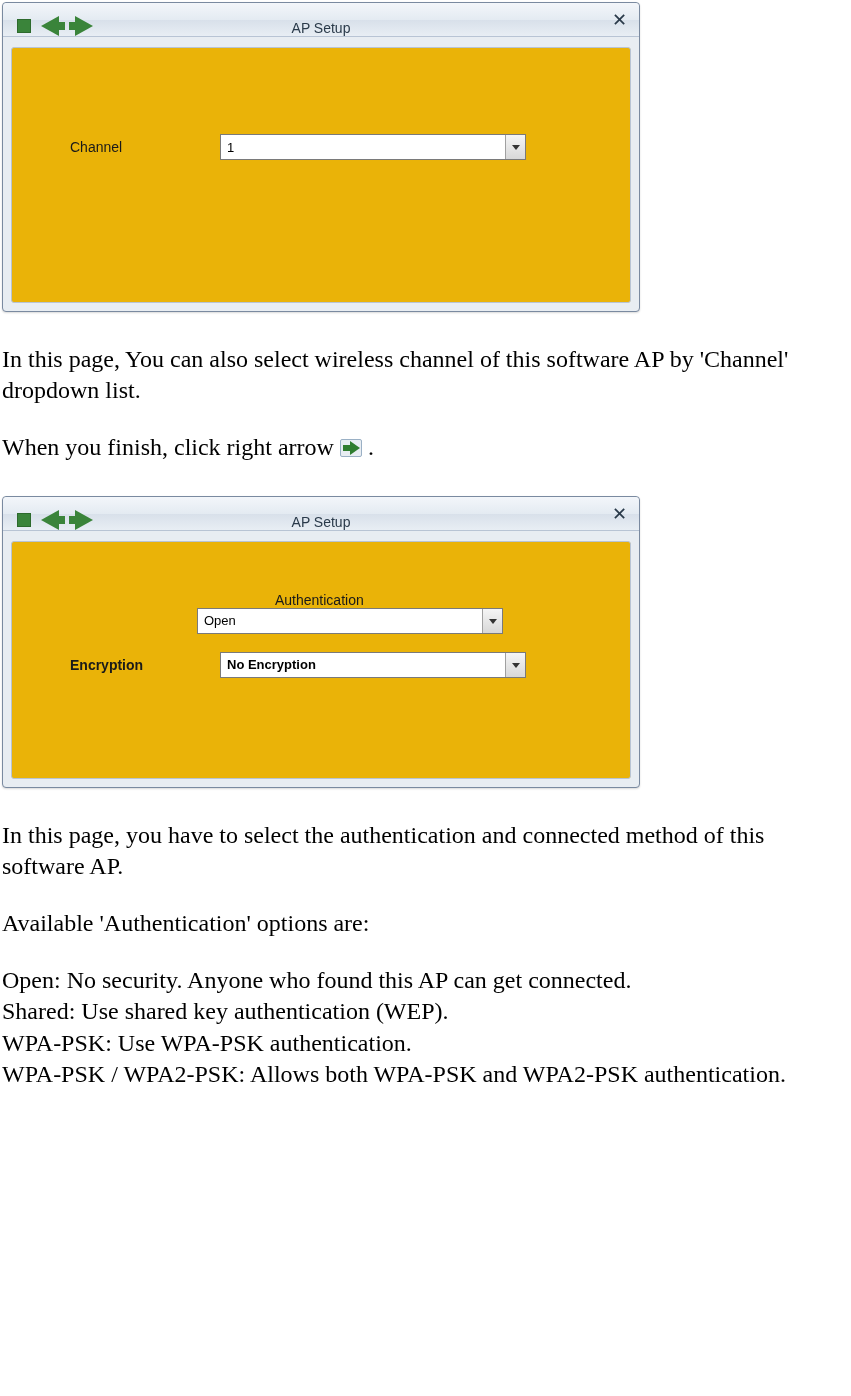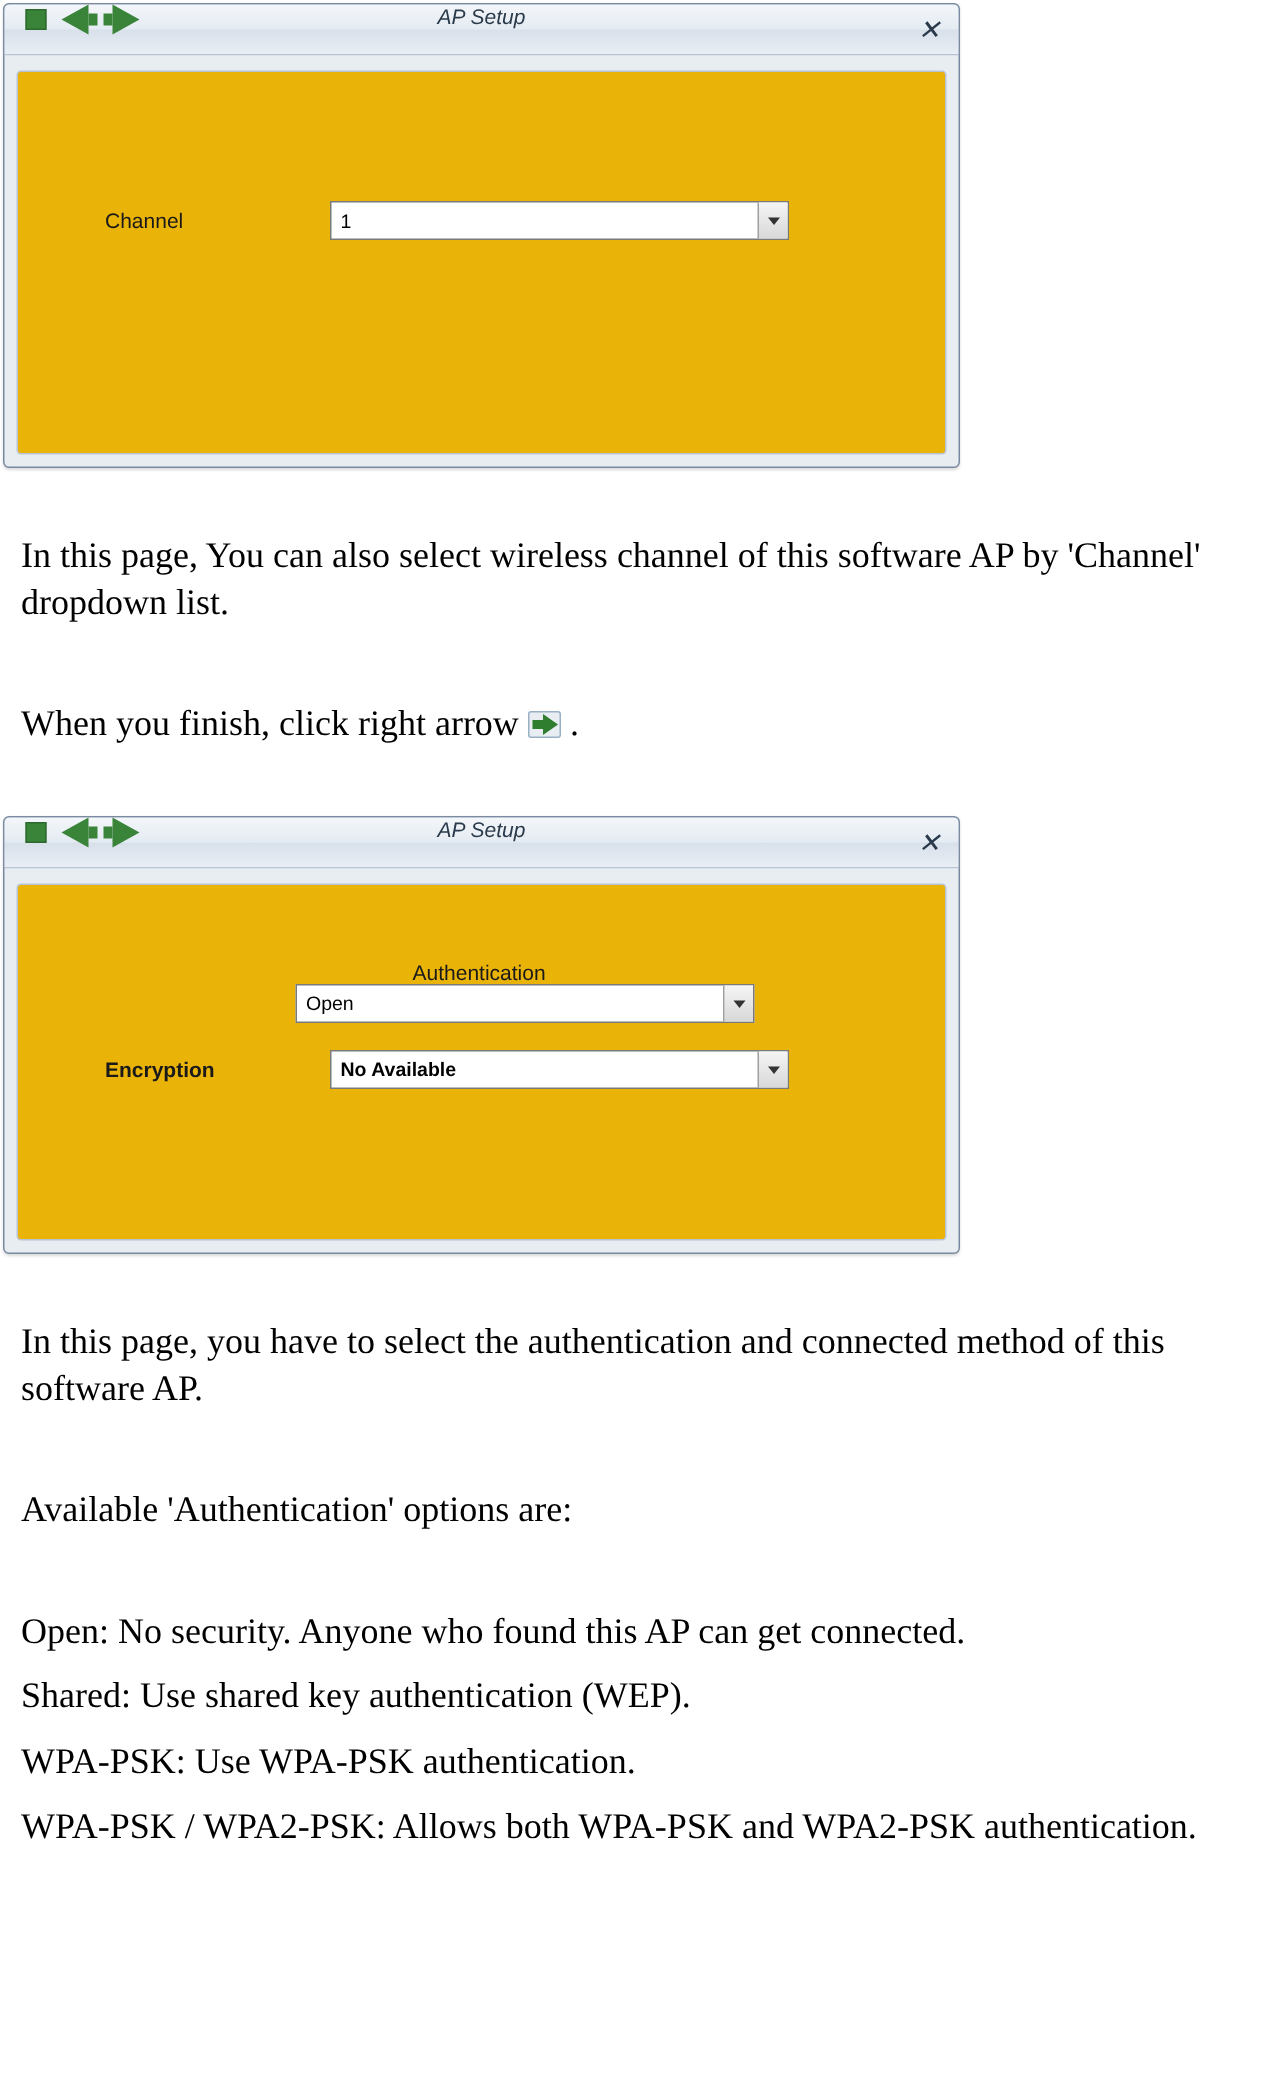--- a/index.html
+++ b/index.html
@@ -19,23 +19,22 @@
       width: 638px;
       box-shadow: 0 1px 2px rgba(0,0,0,0.15);
       position: relative;
     }
     .titlebar {
       height: 34px;
       background: linear-gradient(to bottom, #f3f6fa 0%, #e4ebf2 50%, #d8e0ea 51%, #e8eef4 100%);
       border-bottom: 1px solid #b8c4d4;
       border-radius: 4px 4px 0 0;
       display: flex;
-      align-items: flex-start;
-      position: relative;
-      font-style: italic;
+      align-items: flex-end;
+      position: relative;
     }
     .tb-icons {
       display: flex;
       align-items: center;
       gap: 10px;
       padding-left: 14px;
       z-index: 2;
     }
     .stop-icon {
       width: 14px;
@@ -150,21 +149,21 @@
       justify-content: center;
     }
     .combo .btn svg { display: block; }
     
     
     .prose {
       font-size: 24px;
       line-height: 1.3;
       padding: 0 2px;
     }
-    .prose p { margin: 12px; }
+    .prose p { margin: 0; }
     .gap-m { height: 30px; }
     .gap-s { height: 26px; }
     
     .inline-arrow {
       display: inline-block;
       vertical-align: -2px;
       width: 22px;
       height: 18px;
       position: relative;
     }
@@ -261,21 +260,21 @@
         <div class="btn">
           <svg width="10" height="10" viewBox="0 0 10 10">
               <polygon points="1,3 9,3 5,8" fill="#333"></polygon>
             </svg>
         </div>
       </div>
     </div>
     <div class="row row2">
       <div class="label">Encryption</div>
       <div class="combo">
-        <div class="value">No Available</div>
+        <div class="value">No Encryption</div>
         <div class="btn">
           <svg width="10" height="10" viewBox="0 0 10 10">
               <polygon points="1,3 9,3 5,8" fill="#333"></polygon>
             </svg>
         </div>
       </div>
     </div>
   </div>
 </div>
 

